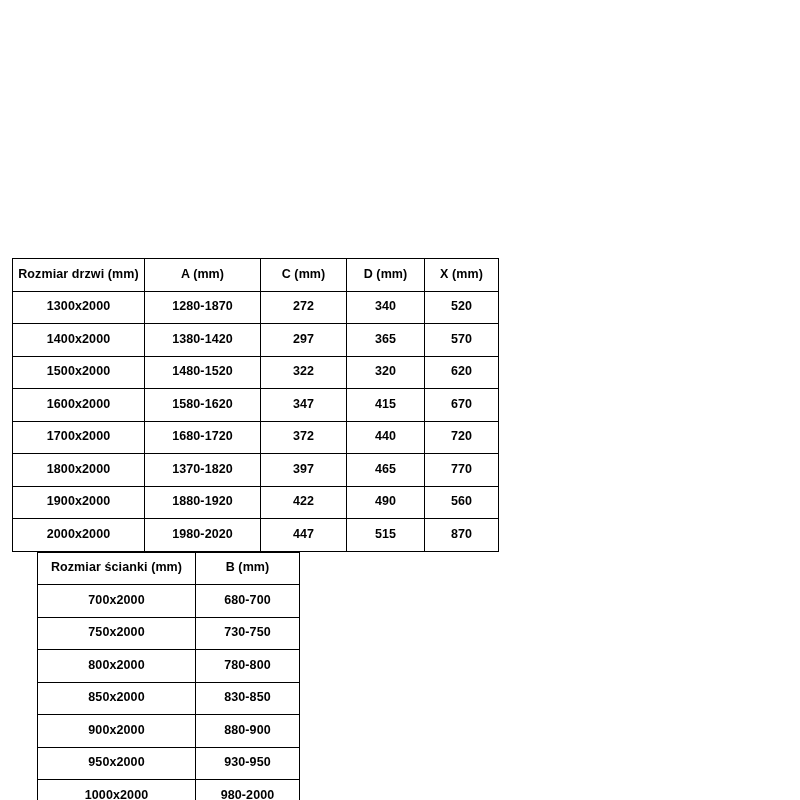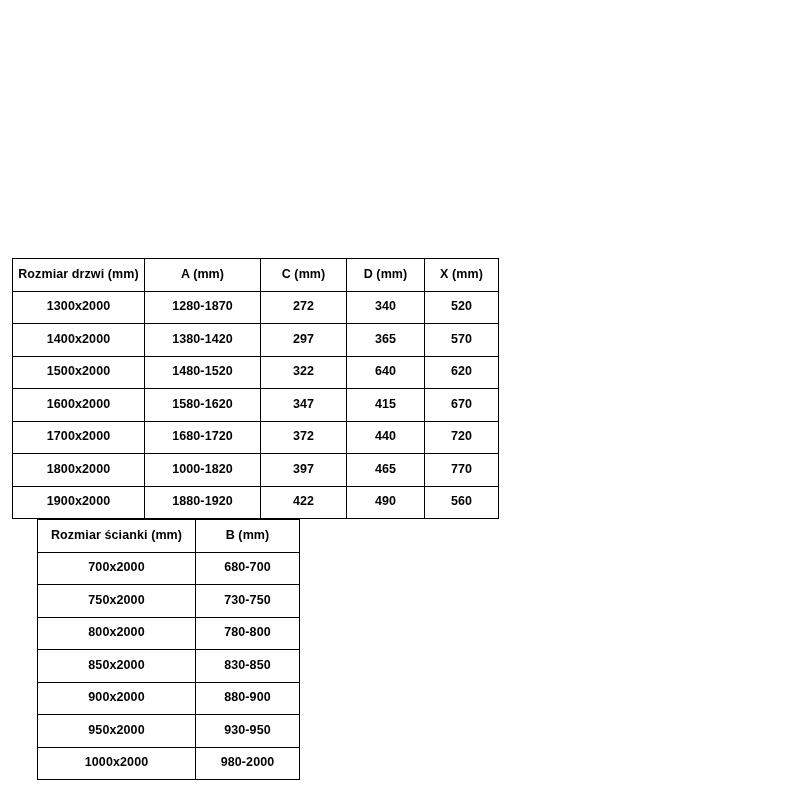--- a/index.html
+++ b/index.html
@@ -98,50 +98,57 @@
           <td>1400x2000</td>
           <td>1380-1420</td>
           <td>297</td>
           <td>365</td>
           <td>570</td>
         </tr>
         <tr>
           <td>1500x2000</td>
           <td>1480-1520</td>
           <td>322</td>
-          <td>640</td>
+          <td>320</td>
           <td>620</td>
         </tr>
         <tr>
           <td>1600x2000</td>
           <td>1580-1620</td>
           <td>347</td>
           <td>415</td>
           <td>670</td>
         </tr>
         <tr>
           <td>1700x2000</td>
           <td>1680-1720</td>
           <td>372</td>
           <td>440</td>
           <td>720</td>
         </tr>
         <tr>
           <td>1800x2000</td>
-          <td>1000-1820</td>
+          <td>1370-1820</td>
           <td>397</td>
           <td>465</td>
           <td>770</td>
         </tr>
         <tr>
           <td>1900x2000</td>
           <td>1880-1920</td>
           <td>422</td>
           <td>490</td>
           <td>560</td>
+        </tr>
+        <tr>
+          <td>2000x2000</td>
+          <td>1980-2020</td>
+          <td>447</td>
+          <td>515</td>
+          <td>870</td>
         </tr>
       </tbody>
     </table>
 
     <table class="wall">
       <colgroup>
         <col class="w0">
           <col class="w1">
       </colgroup>
       <thead>

